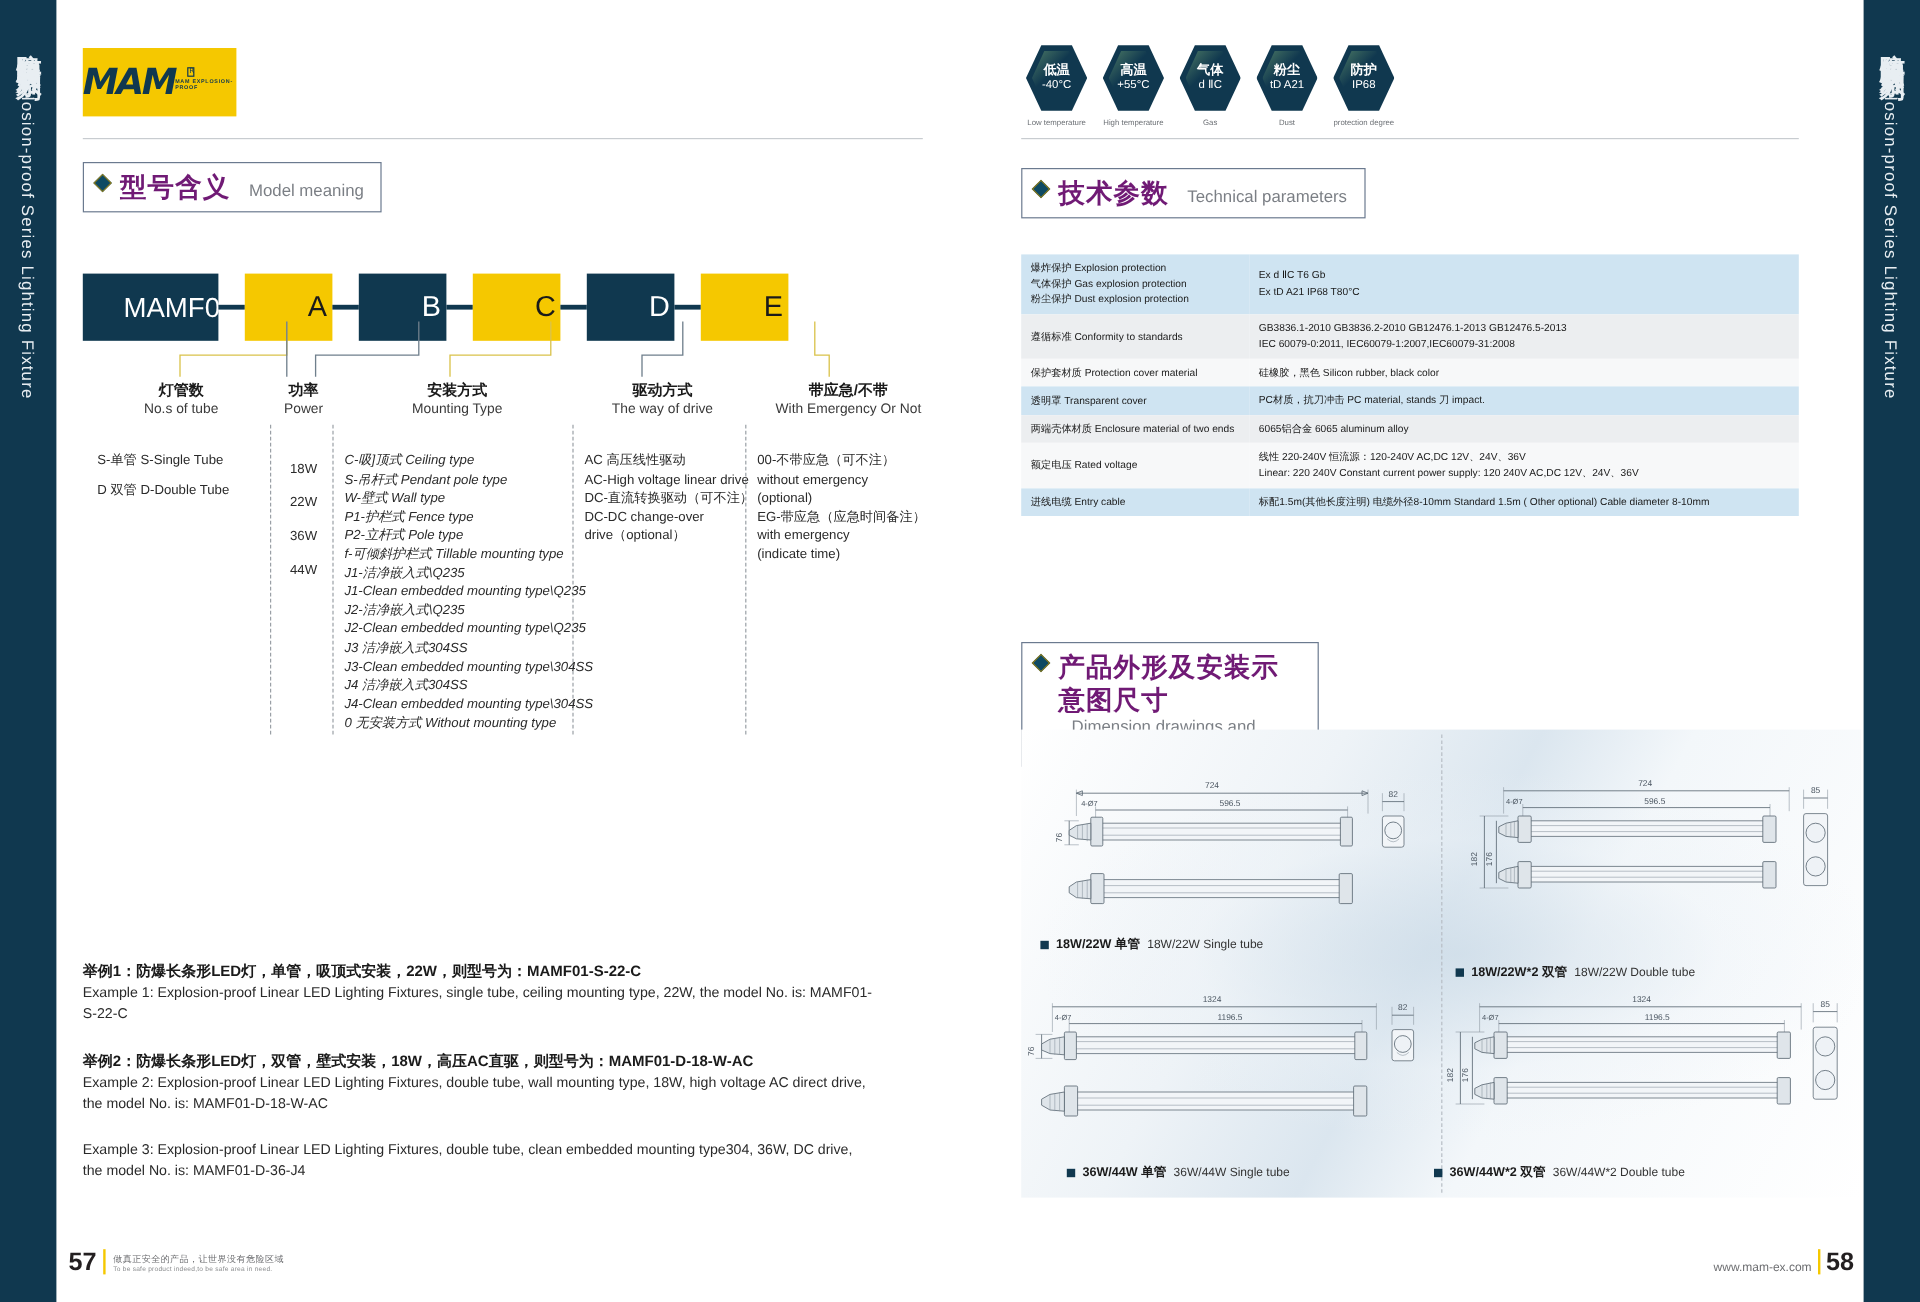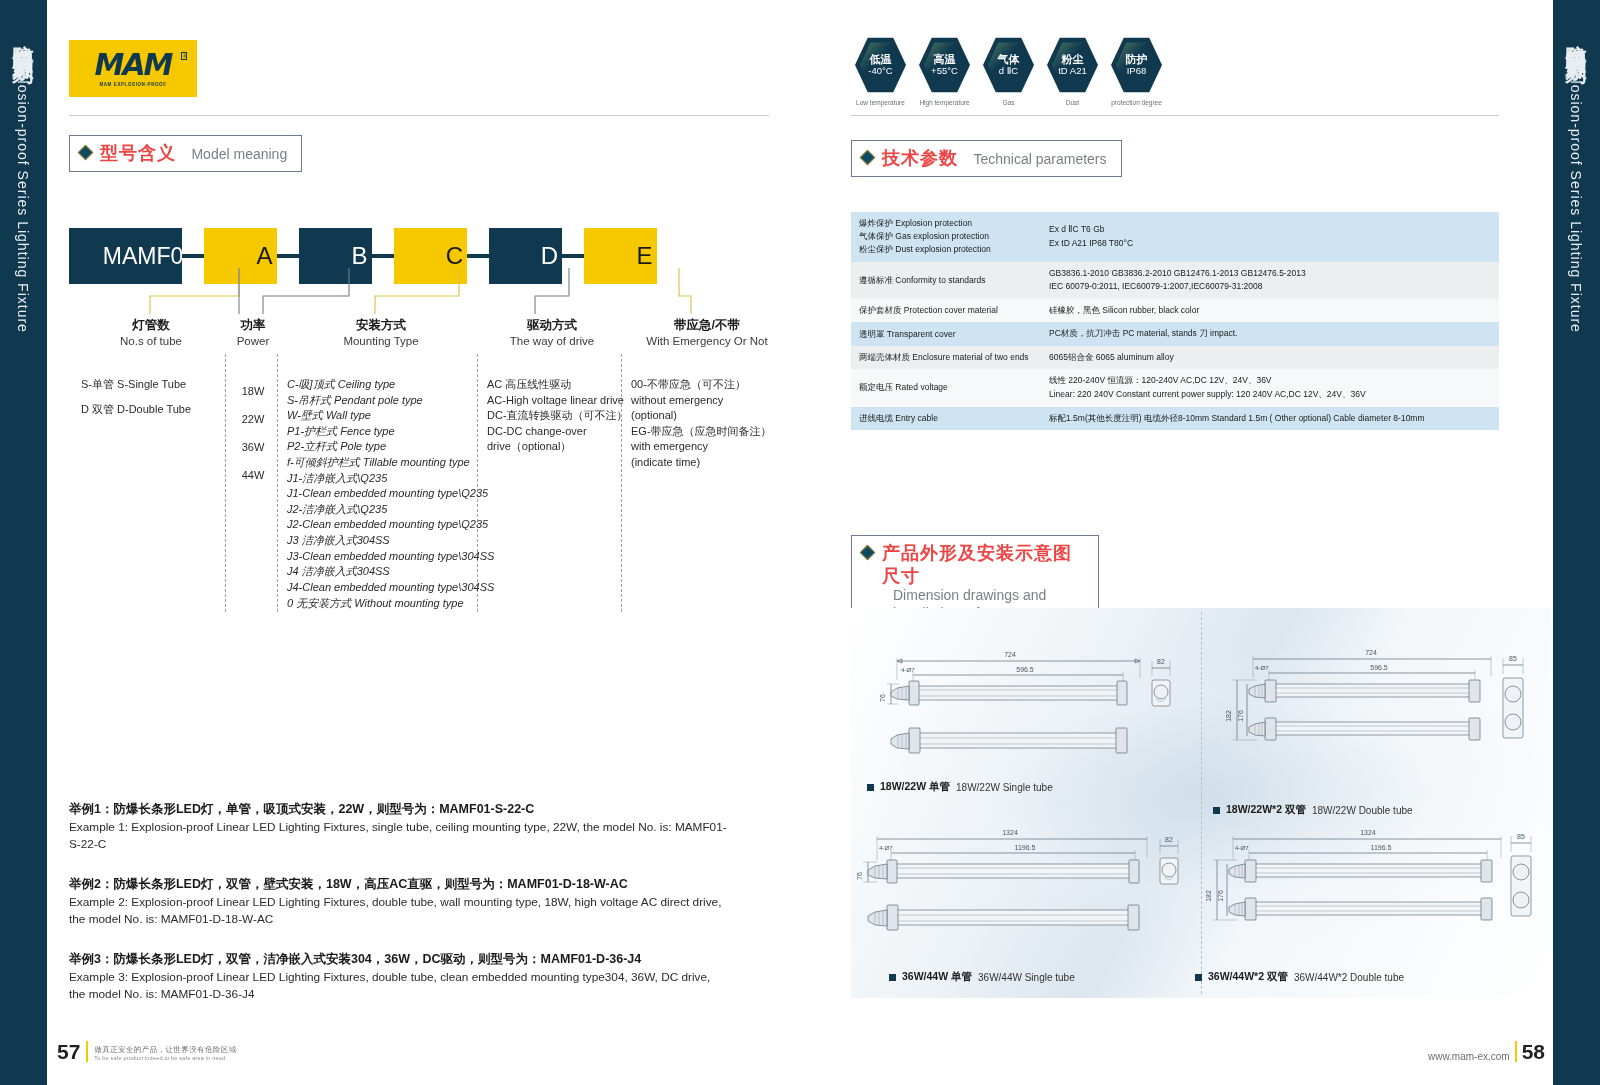--- a/index.html
+++ b/index.html
@@ -37,21 +37,21 @@
   
   .page { position:absolute; top:0; left:47px; width:1506px; height:1085px; }
   .col-left  { position:absolute; left:0;   top:0; width:760px; height:1085px; }
   .col-right { position:absolute; left:800px; top:0; width:706px; height:1085px; }
 
   
   .logo-box {
     position:absolute; left:22px; top:40px;
     width:128px; height:57px;
     background:#f5c800;
-    display:flex; flex-direction:column; align-items:center; justify-content:center;
+    display:flex; flex-direction:row; align-items:center; justify-content:center;
   }
   .logo-mark {
     font-family:"DejaVu Sans",sans-serif;
     font-size:30px; font-weight:bold; font-style:italic;
     color:#10384f; letter-spacing:-2px; line-height:1;
     position:relative;
   }
   .logo-reg {
     position:absolute; right:-16px; top:2px;
     font-size:6px; font-style:normal; font-weight:normal;
@@ -72,21 +72,21 @@
     border:1.5px solid #6b7a8f;
     background:#fff;
     padding:6px 14px 6px 10px;
     display:flex; align-items:flex-start; gap:9px;
   }
   .diamond {
     width:11px; height:11px; background:#0e4a63;
     transform:rotate(45deg); flex:0 0 auto; margin-top:5px;
     border:1px solid #8a7b1f;
   }
-  .sec-cn { font-size:18px; font-weight:bold; color:#ef4444; letter-spacing:1px; }
+  .sec-cn { font-size:22px; font-weight:bold; color:#701a75; letter-spacing:1px; }
   .sec-en { font-size:14px; color:#7b7f85; font-weight:normal;margin-left:11px; }
   .sec-stack { line-height:1.25; }
 
   
   .code-row { position:absolute; left:22px; top:228px; display:flex; align-items:center; }
   .cbox {
     height:56px; display:flex; align-items:center; justify-content:center;
     font-size:24px; line-height:1;padding-left:48px;
   }
   .cbox.main  { width:113px; background:#10384f; color:#fff; font-size:23px; }
@@ -346,21 +346,20 @@
     <div class="examples">
       <div class="ex-block">
         <div class="ex-cn">举例1：防爆长条形LED灯，单管，吸顶式安装，22W，则型号为：MAMF01-S-22-C</div>
         <div class="ex-en">Example 1: Explosion-proof Linear LED Lighting Fixtures, single tube, ceiling mounting type, 22W, the model No. is: MAMF01-S-22-C</div>
       </div>
       <div class="ex-block">
         <div class="ex-cn">举例2：防爆长条形LED灯，双管，壁式安装，18W，高压AC直驱，则型号为：MAMF01-D-18-W-AC</div>
         <div class="ex-en">Example 2: Explosion-proof Linear LED Lighting Fixtures, double tube, wall mounting type, 18W, high voltage AC direct drive, the model No. is: MAMF01-D-18-W-AC</div>
       </div>
       <div class="ex-block">
-        <div class="ex-cn">举例3：防爆长条形LED灯，双管，洁净嵌入式安装304，36W，DC驱动，则型号为：MAMF01-D-36-J4</div>
         <div class="ex-en">Example 3: Explosion-proof Linear LED Lighting Fixtures, double tube, clean embedded mounting type304, 36W, DC drive, the model No. is: MAMF01-D-36-J4</div>
       </div>
     </div>
 
     <div class="footer-left">
       <div class="pg-num">57</div>
       <div class="pg-bar"></div>
       <div class="pg-txt">
         <div class="pg-cn">做真正安全的产品，让世界没有危险区域</div>
         <div class="pg-en">To be safe product indeed,to be safe area in need.</div>

